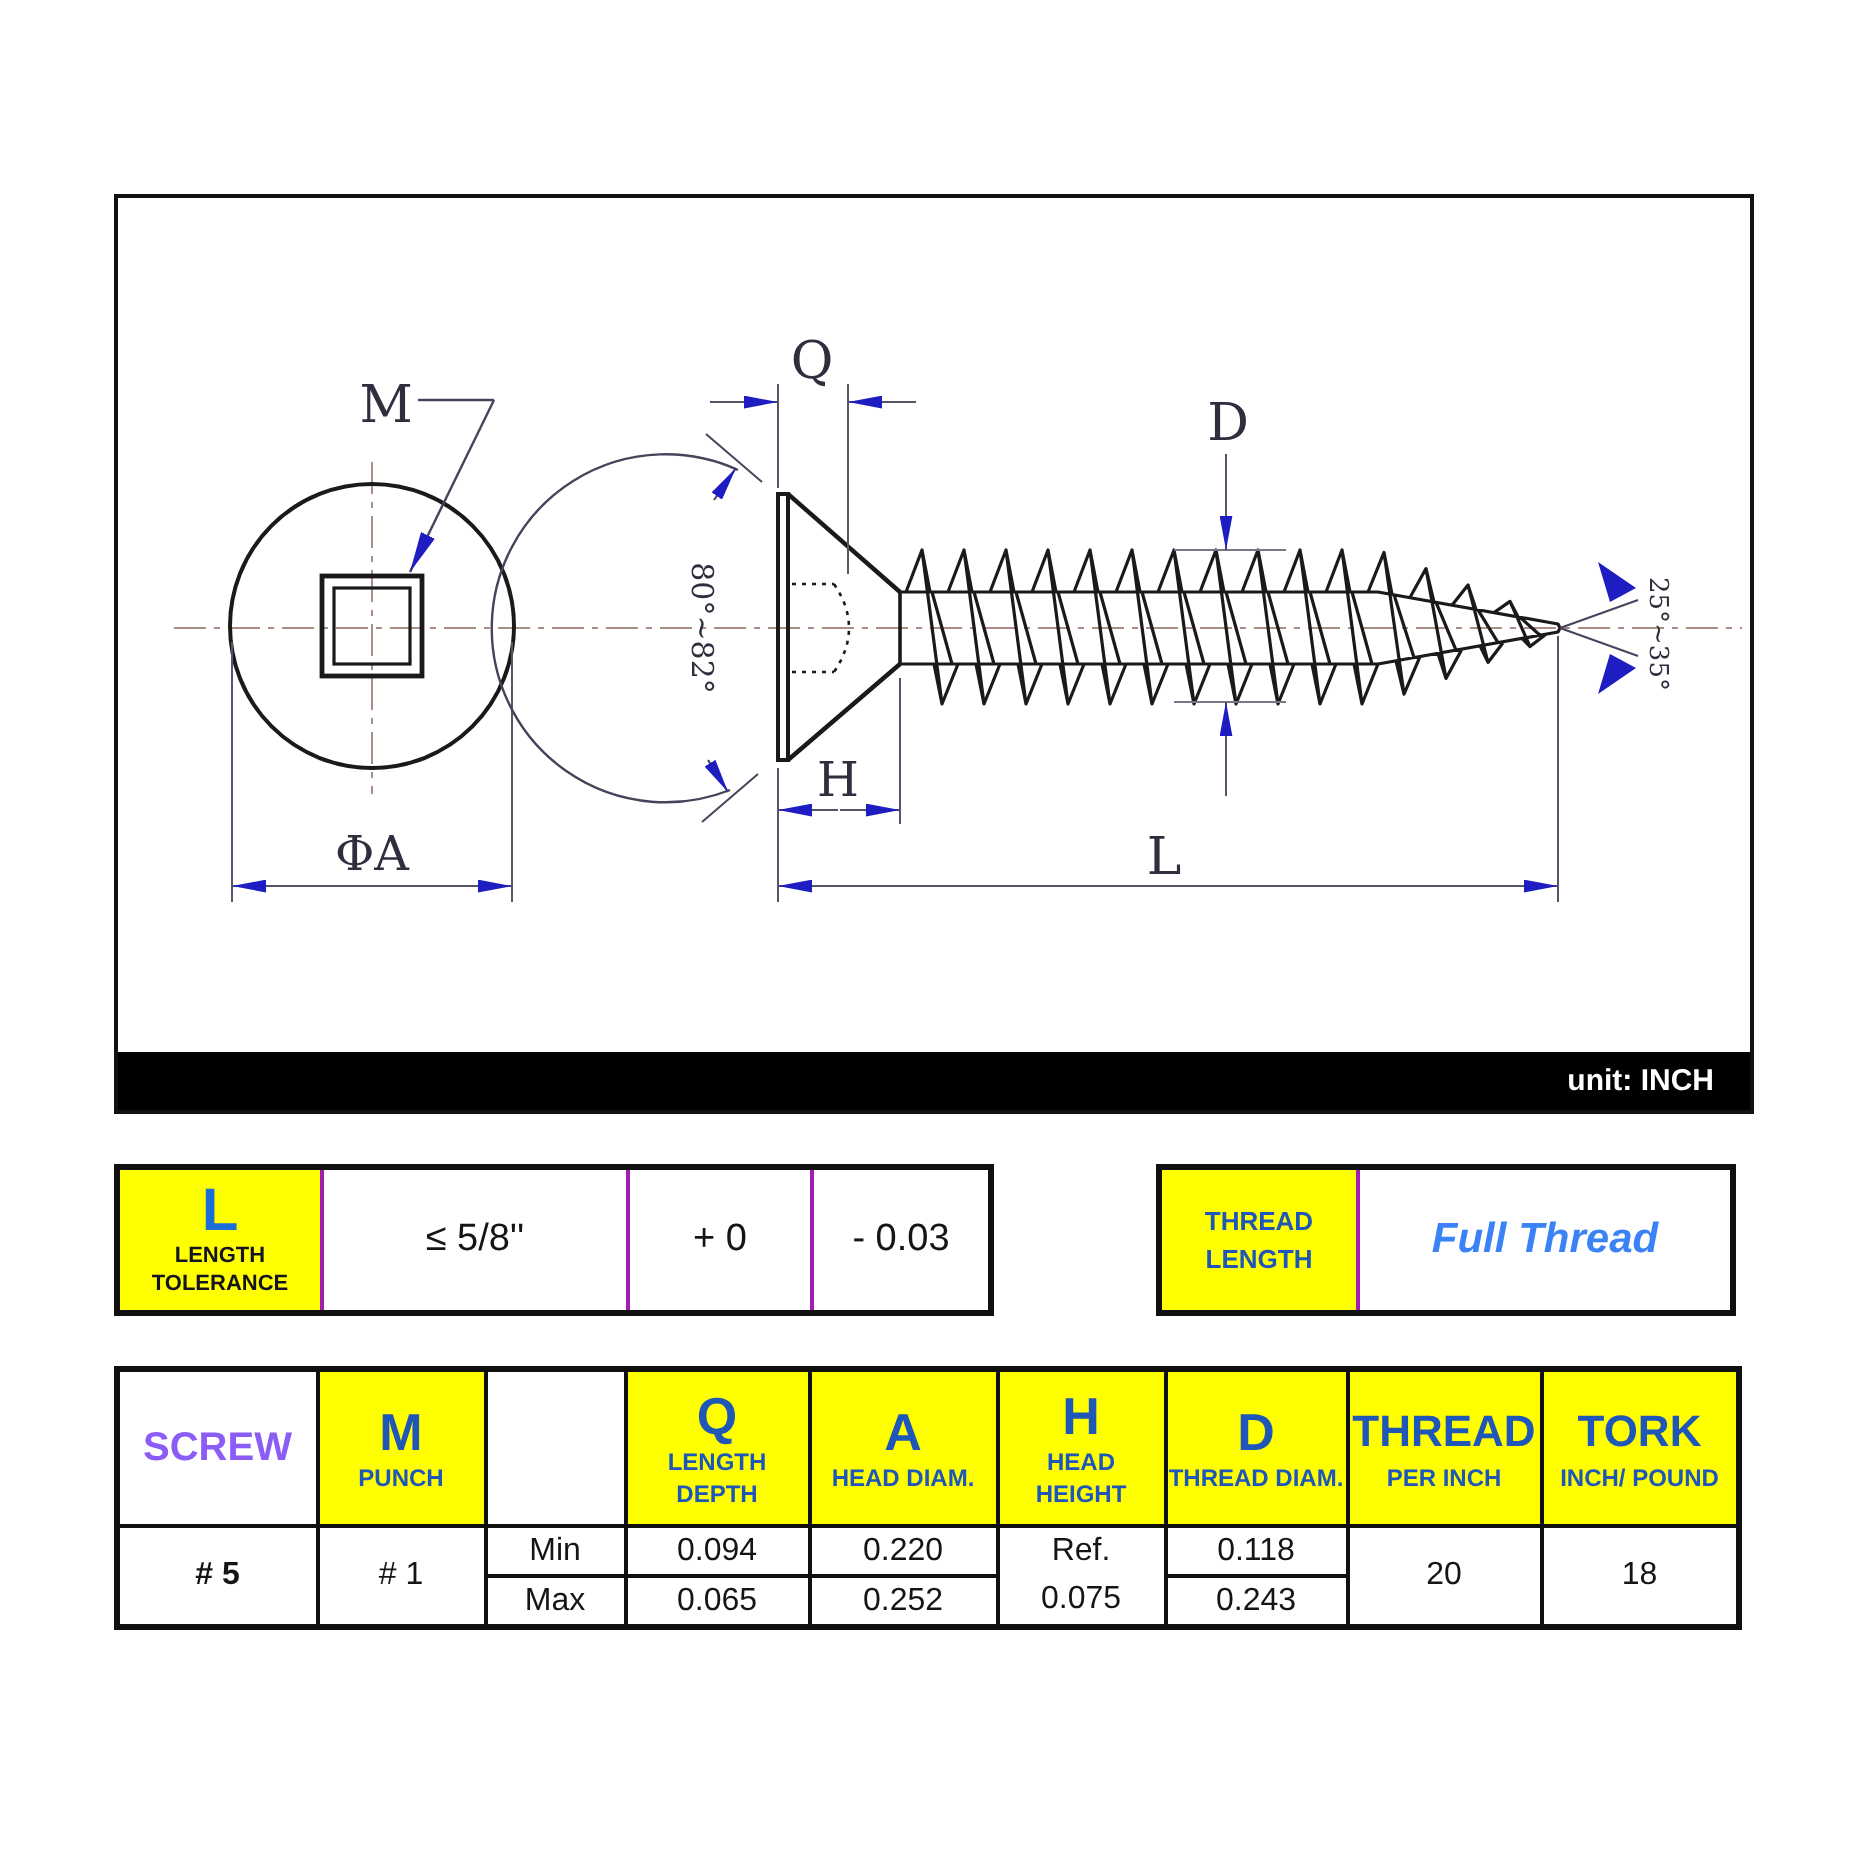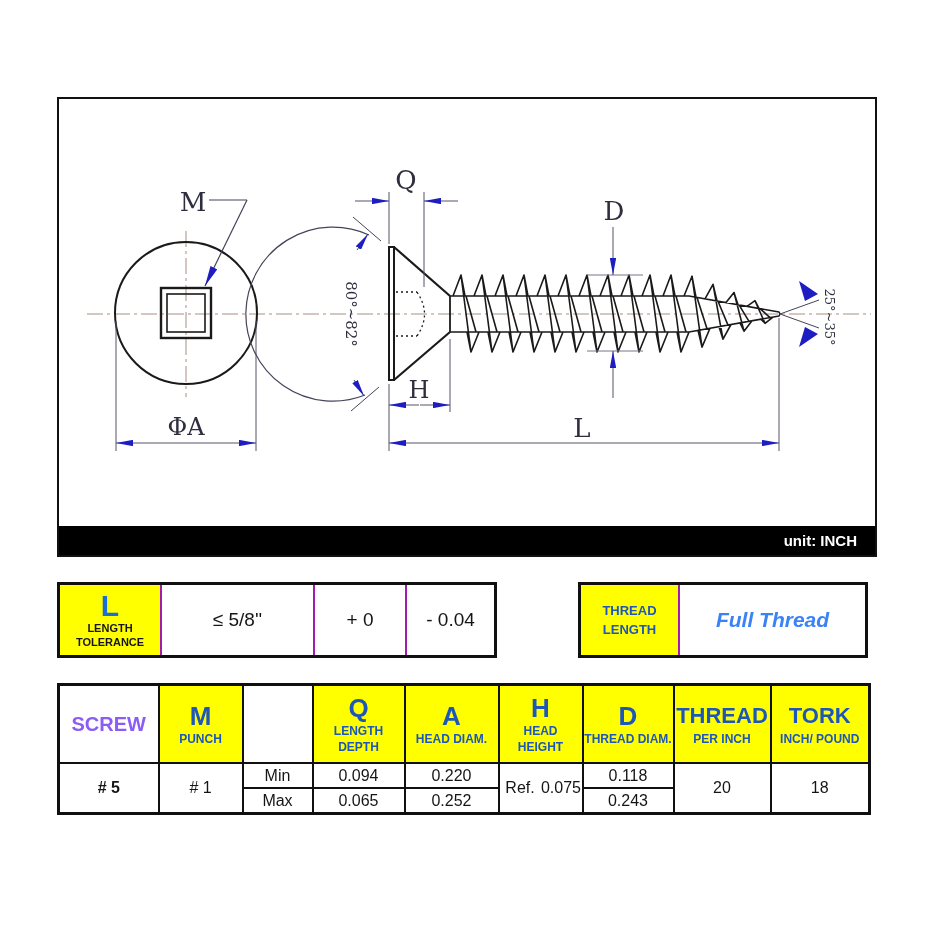--- a/index.html
+++ b/index.html
@@ -45,21 +45,21 @@
   table.spec td,table.spec th{border:2px solid #101010;padding:0;text-align:center;
              vertical-align:middle;font-family:"Liberation Sans",sans-serif;}
   table.spec th{height:76px;}
   table.spec td{height:23px;font-size:16px;color:#151515;}
   .hdr-sym{display:block;font-size:26px;line-height:30px;color:#1e57b8;font-weight:bold;}
   .hdr-sym.small{font-size:22px;}
   .hdr-sub{display:block;font-size:12px;line-height:16px;color:#1e57b8;font-weight:bold;}
   .screw-hdr{font-size:20px;color:#8b5cf6;font-weight:bold;}
   .bold{font-weight:bold;}
   .minmax{font-size:13px;}
-  .stack{display:flex;flex-direction:row;height:100%;text-align:center;}
+  .stack{display:flex;flex-direction:column;height:100%;text-align:center;}
   .stack div{flex:1;display:flex;align-items:center;justify-content:center;}
 </style>
 </head>
 <body>
 
 <div class="drawing-panel">
   <svg viewBox="0 0 816 427" width="816" height="427">
     <defs>
       <marker id="arr" viewBox="0 0 16 6" refX="16" refY="3" markerWidth="17" markerHeight="6.5" orient="auto">
         <path d="M0,0 L16,3 L0,6 Z" fill="#1d1dc2"></path>
@@ -158,21 +158,21 @@
 </div>
 
 <div class="minitable tol-table">
   <div class="cell yellow">
     <span class="tol-sym blue-big">L</span>
     <span class="tol-word">LENGTH</span>
     <span class="tol-word">TOLERANCE</span>
   </div>
   <div class="cell tol-val">≤ 5/8''</div>
   <div class="cell tol-val">+ 0</div>
-  <div class="cell tol-val">- 0.04</div>
+  <div class="cell tol-val">- 0.03</div>
 </div>
 
 <div class="minitable thr-table">
   <div class="cell yellow">
     <span class="thr-word blue-sub">THREAD</span>
     <span class="thr-word blue-sub">LENGTH</span>
   </div>
   <div class="cell thr-val">Full Thread</div>
 </div>
 

